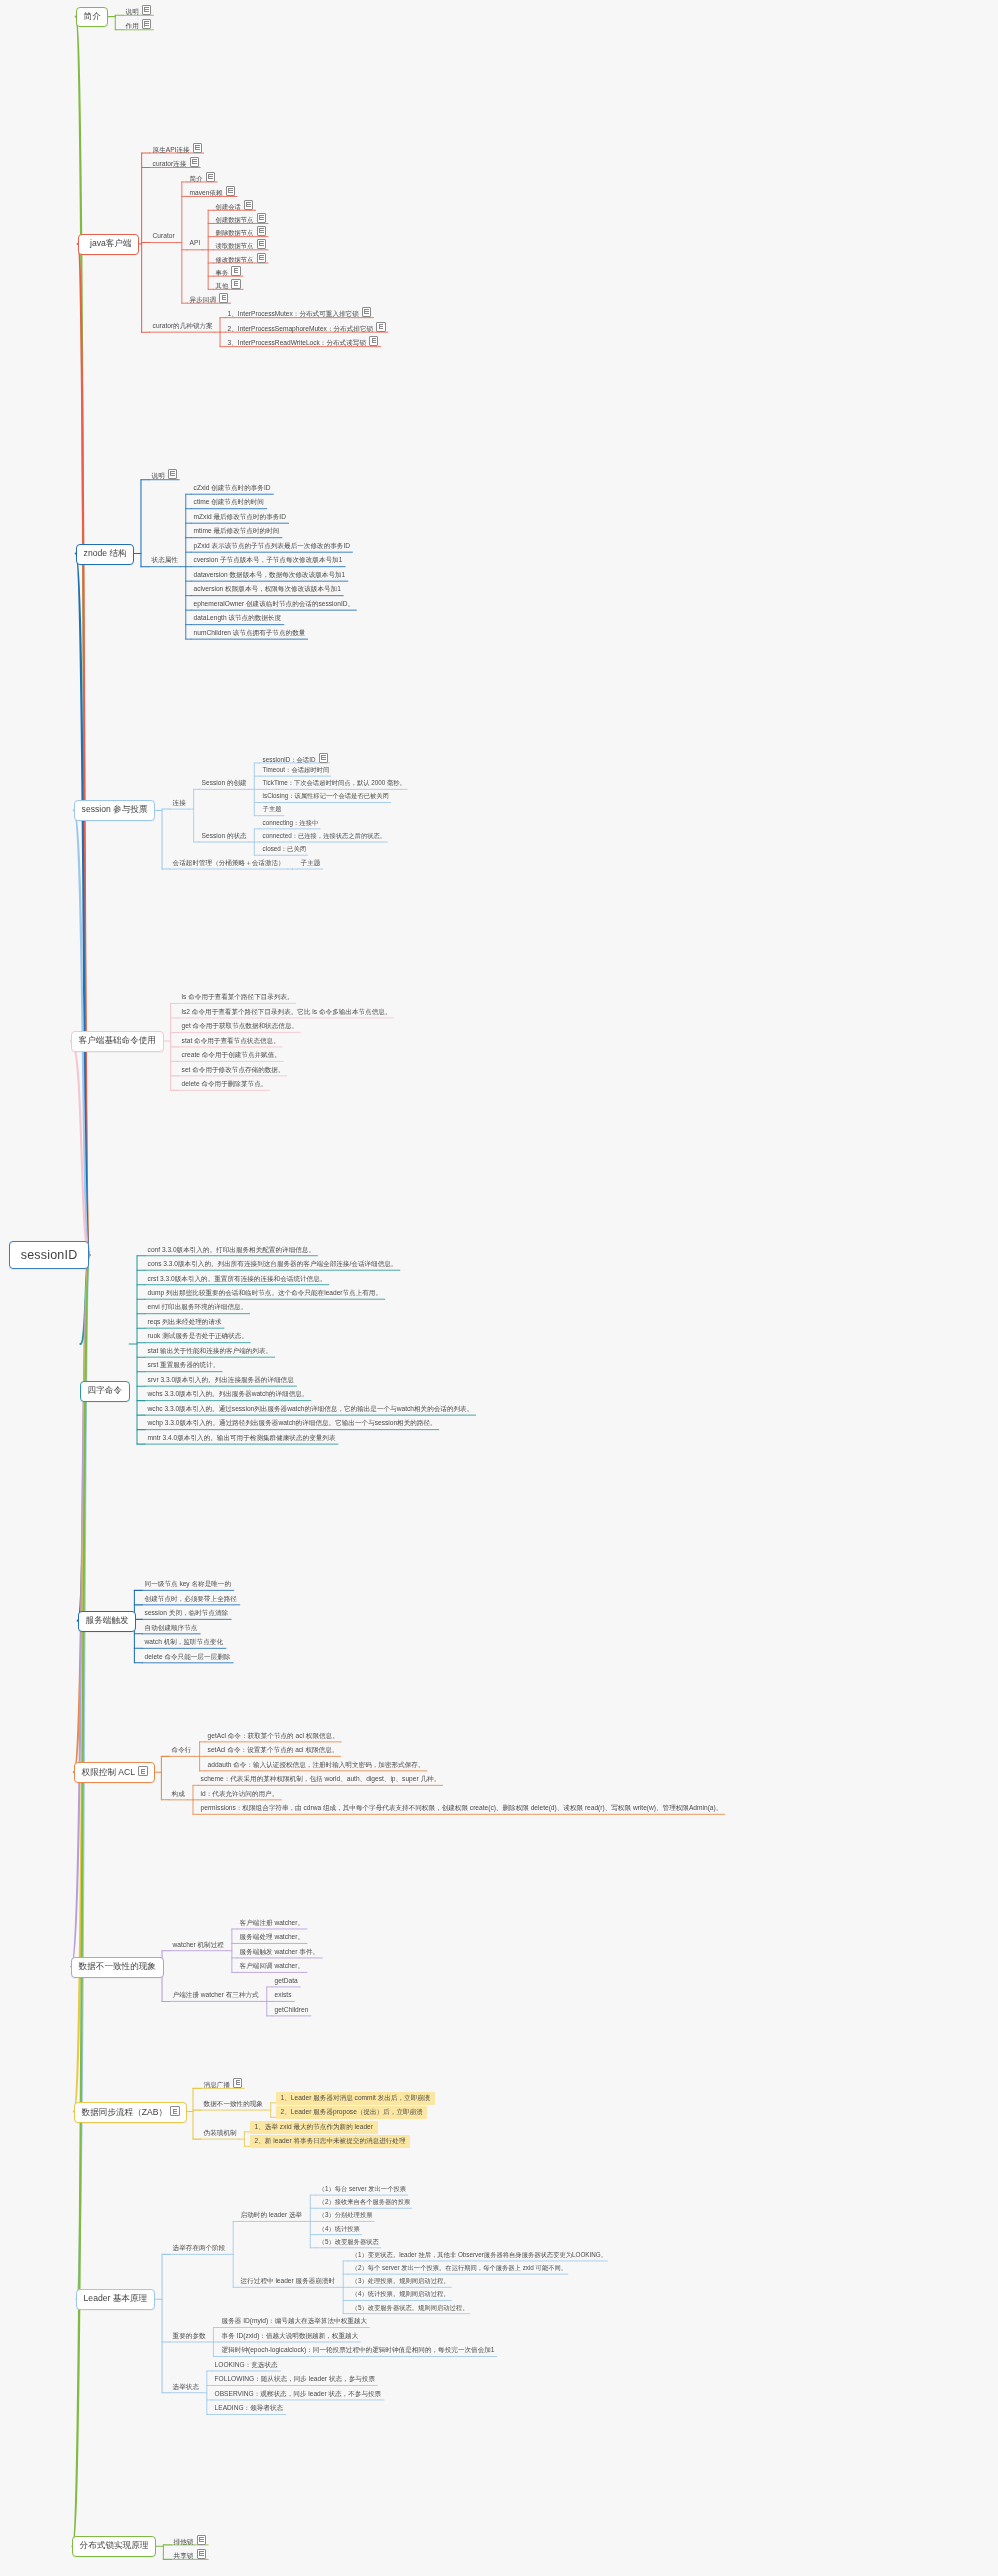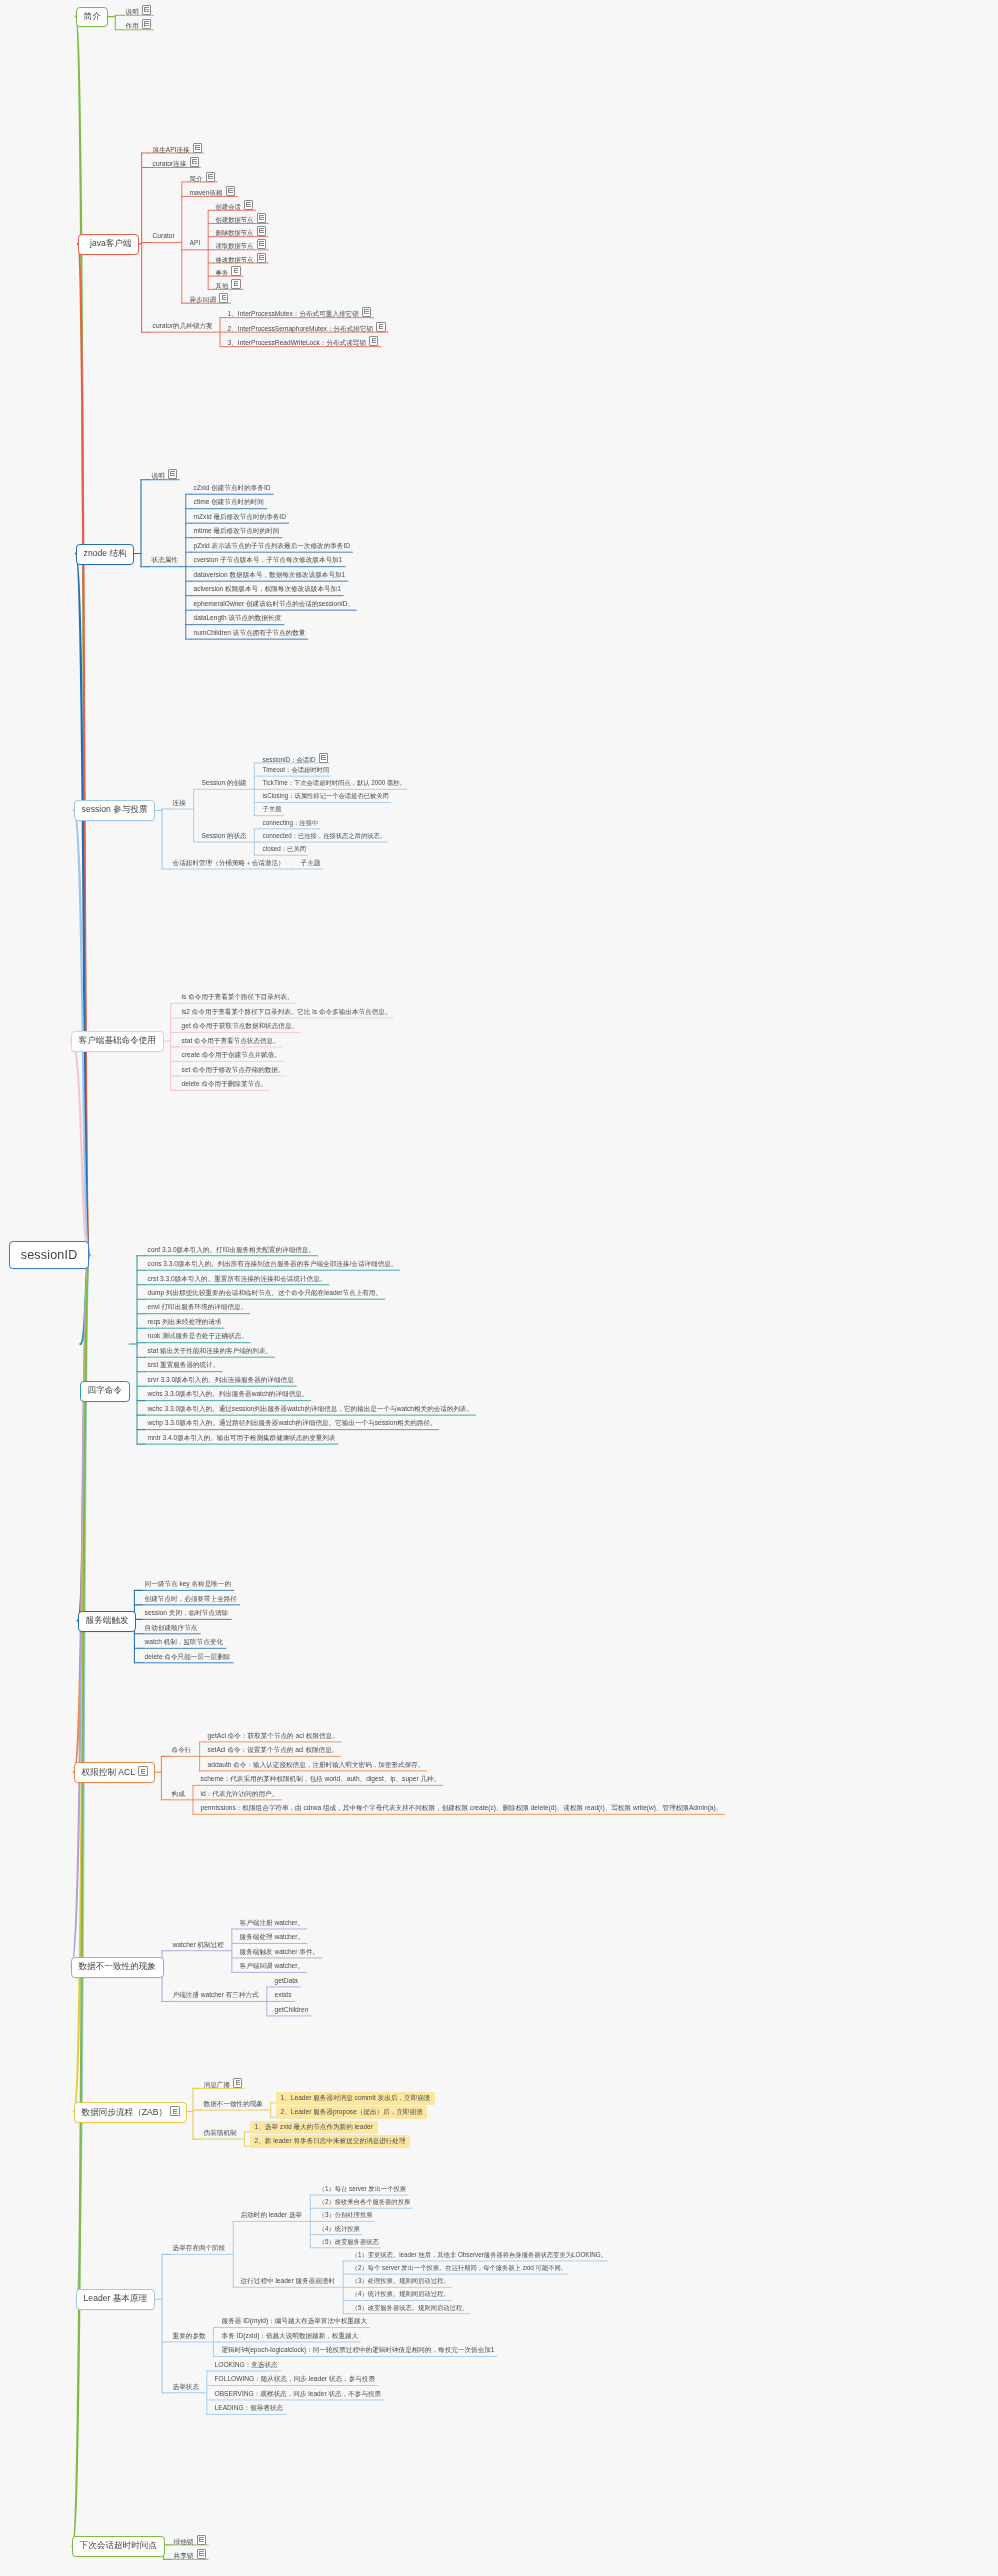--- a/index.html
+++ b/index.html
@@ -530,17 +530,17 @@
     <div class="nd xs" style="left: 349px; top: 2303px;">（5）改变服务器状态。规则同启动过程。</div>
     <div class="nd sm" style="left: 170px; top: 2331px;">重要的参数</div>
     <div class="nd sm" style="left: 219px; top: 2316px;">服务器 ID(myid)：编号越大在选举算法中权重越大</div>
     <div class="nd sm" style="left: 219px; top: 2331px;">事务 ID(zxid)：值越大说明数据越新，权重越大</div>
     <div class="nd sm" style="left: 219px; top: 2345px;">逻辑时钟(epoch-logicalclock)：同一轮投票过程中的逻辑时钟值是相同的，每投完一次值会加1</div>
     <div class="nd sm" style="left: 170px; top: 2382px;">选举状态</div>
     <div class="nd sm" style="left: 212px; top: 2360px;">LOOKING：竞选状态</div>
     <div class="nd sm" style="left: 212px; top: 2374px;">FOLLOWING：随从状态，同步 leader 状态，参与投票</div>
     <div class="nd sm" style="left: 212px; top: 2389px;">OBSERVING：观察状态，同步 leader 状态，不参与投票</div>
     <div class="nd sm" style="left: 212px; top: 2403px;">LEADING：领导者状态</div>
-    <div class="l1" style="left: 72px; border-color: rgb(127, 187, 66); top: 2536px;">下次会话超时时间点</div>
+    <div class="l1" style="left: 72px; border-color: rgb(127, 187, 66); top: 2536px;">分布式锁实现原理</div>
     <div class="nd sm" style="left: 171px; top: 2534px;">排他锁<span class="note"></span></div>
     <div class="nd sm" style="left: 171px; top: 2548px;">共享锁<span class="note"></span></div>
   </div>
 
 
 </body></html>

